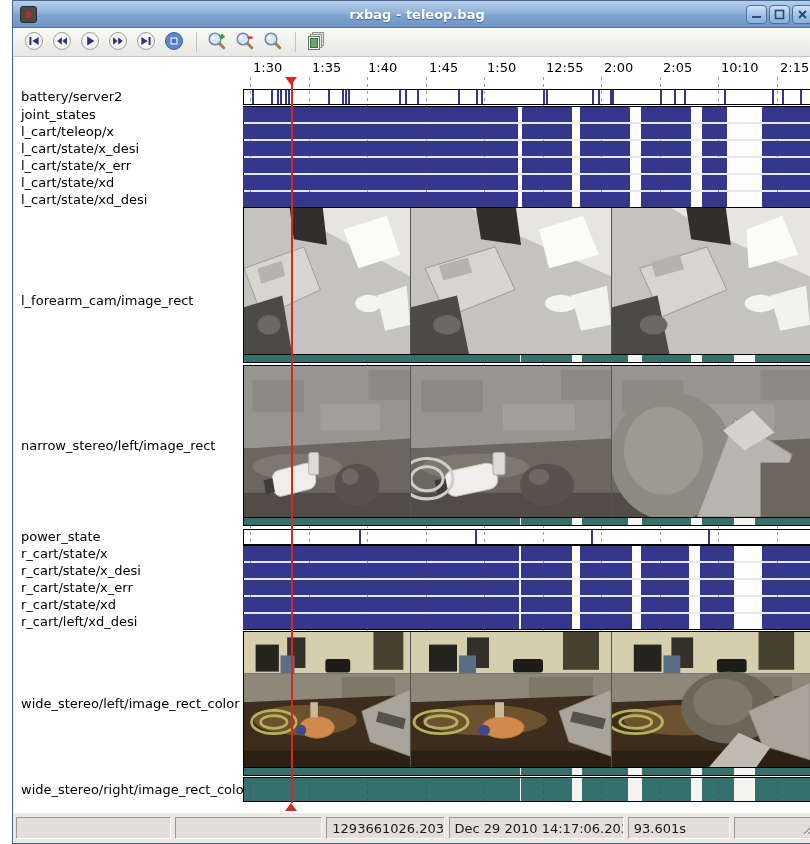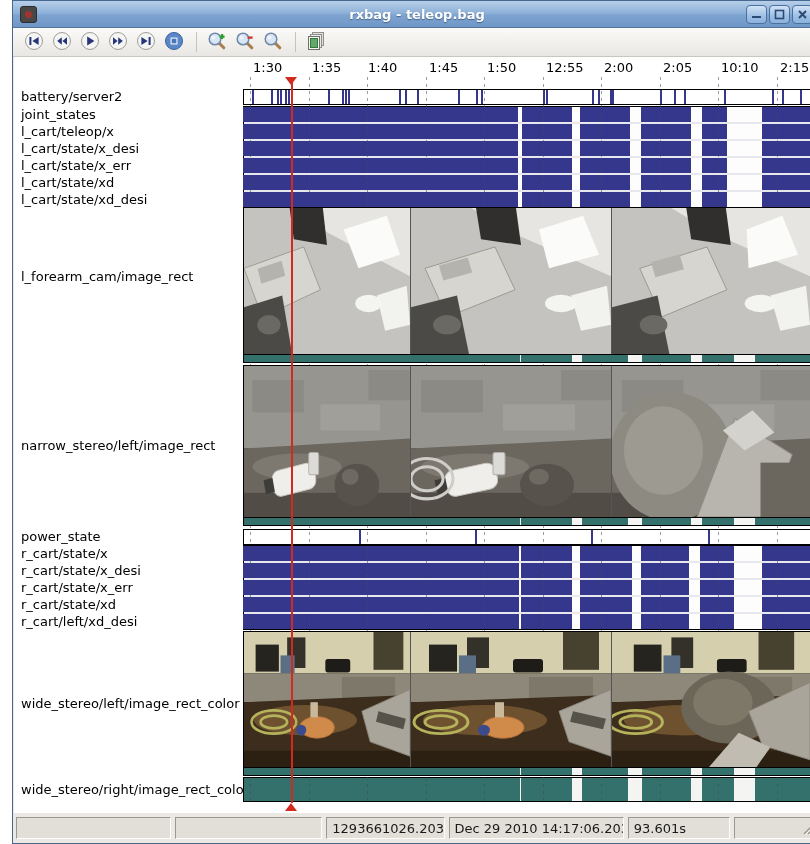--- a/index.html
+++ b/index.html
@@ -210,21 +210,21 @@
 
   <div id="main">
     <div id="labels">
         <div class="topic-label" style="top: 32px;">battery/server2</div>
         <div class="topic-label" style="top: 49.5px;">joint_states</div>
         <div class="topic-label" style="top: 66.5px;">l_cart/teleop/x</div>
         <div class="topic-label" style="top: 83.5px;">l_cart/state/x_desi</div>
         <div class="topic-label" style="top: 100.5px;">l_cart/state/x_err</div>
         <div class="topic-label" style="top: 117.5px;">l_cart/state/xd</div>
         <div class="topic-label" style="top: 134.5px;">l_cart/state/xd_desi</div>
-        <div class="topic-label" style="top: 212px;">l_forearm_cam/image_rect</div>
+        <div class="topic-label" style="top: 236px;">l_forearm_cam/image_rect</div>
         <div class="topic-label" style="top: 380.5px;">narrow_stereo/left/image_rect</div>
         <div class="topic-label" style="top: 472px;">power_state</div>
         <div class="topic-label" style="top: 488.5px;">r_cart/state/x</div>
         <div class="topic-label" style="top: 505.5px;">r_cart/state/x_desi</div>
         <div class="topic-label" style="top: 522.5px;">r_cart/state/x_err</div>
         <div class="topic-label" style="top: 539.5px;">r_cart/state/xd</div>
         <div class="topic-label" style="top: 556.5px;">r_cart/left/xd_desi</div>
         <div class="topic-label" style="top: 638.5px;">wide_stereo/left/image_rect_color</div>
         <div class="topic-label" style="top: 724.5px;">wide_stereo/right/image_rect_color</div>
       </div>

